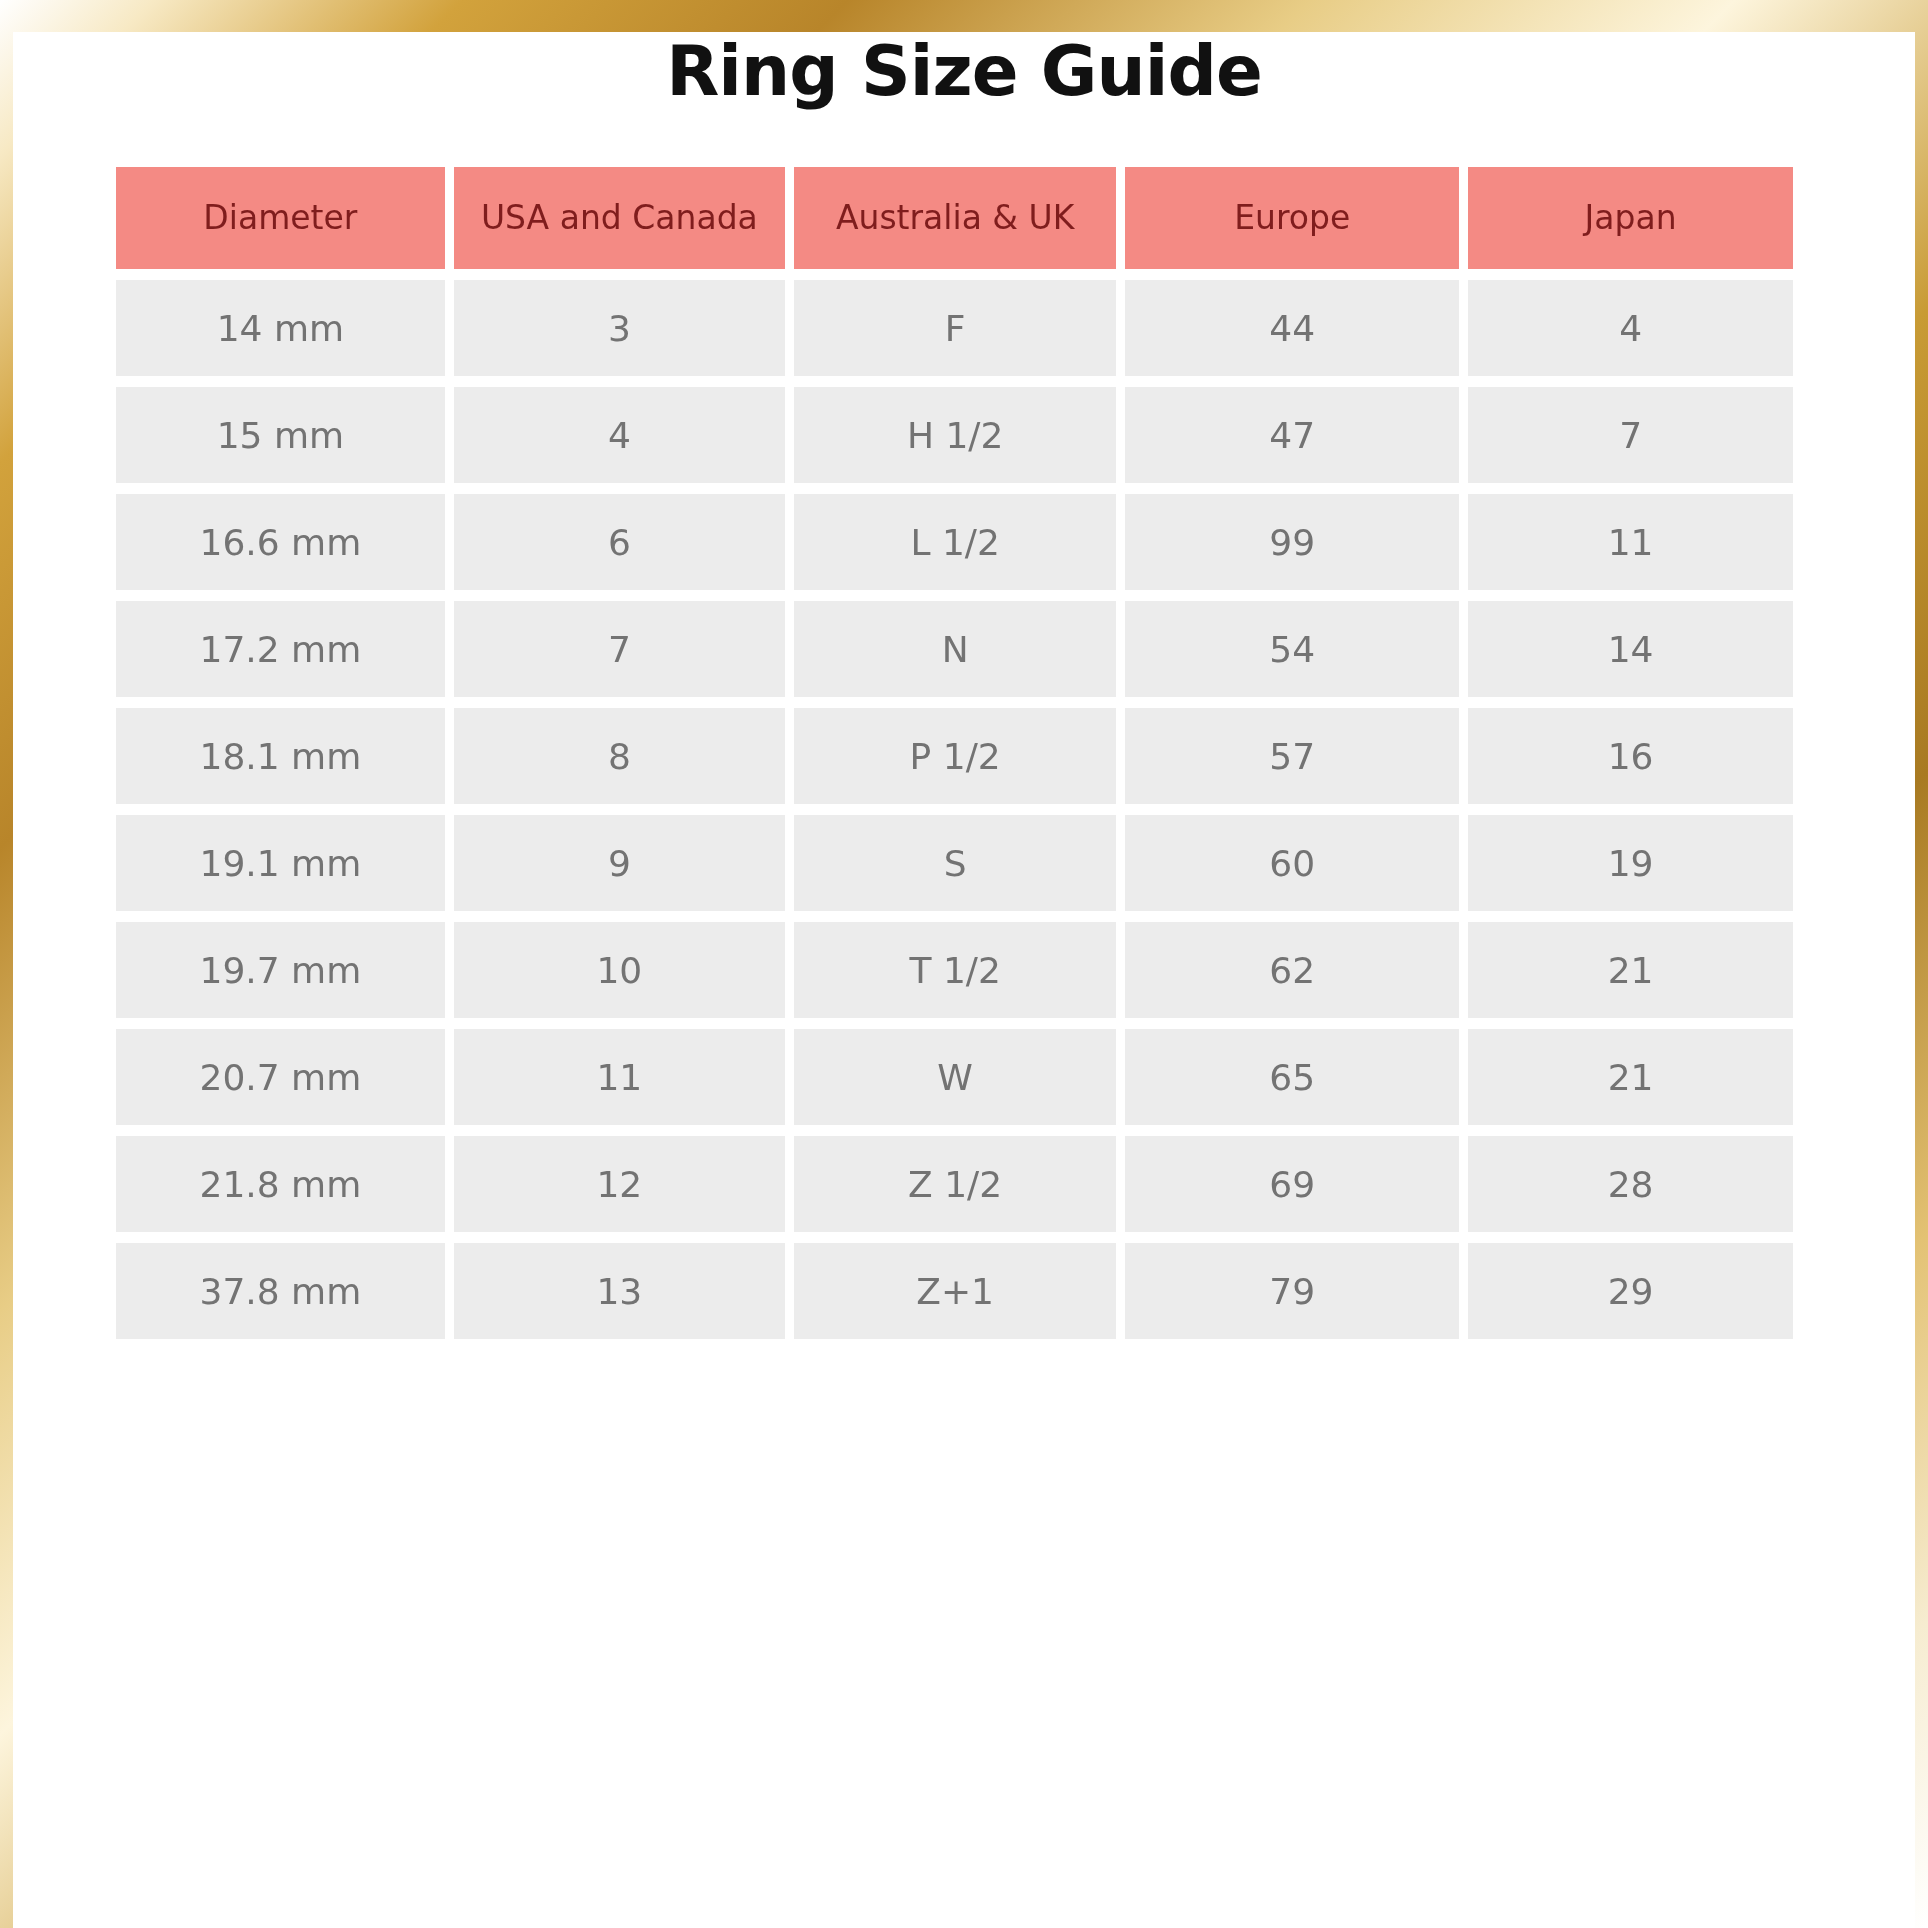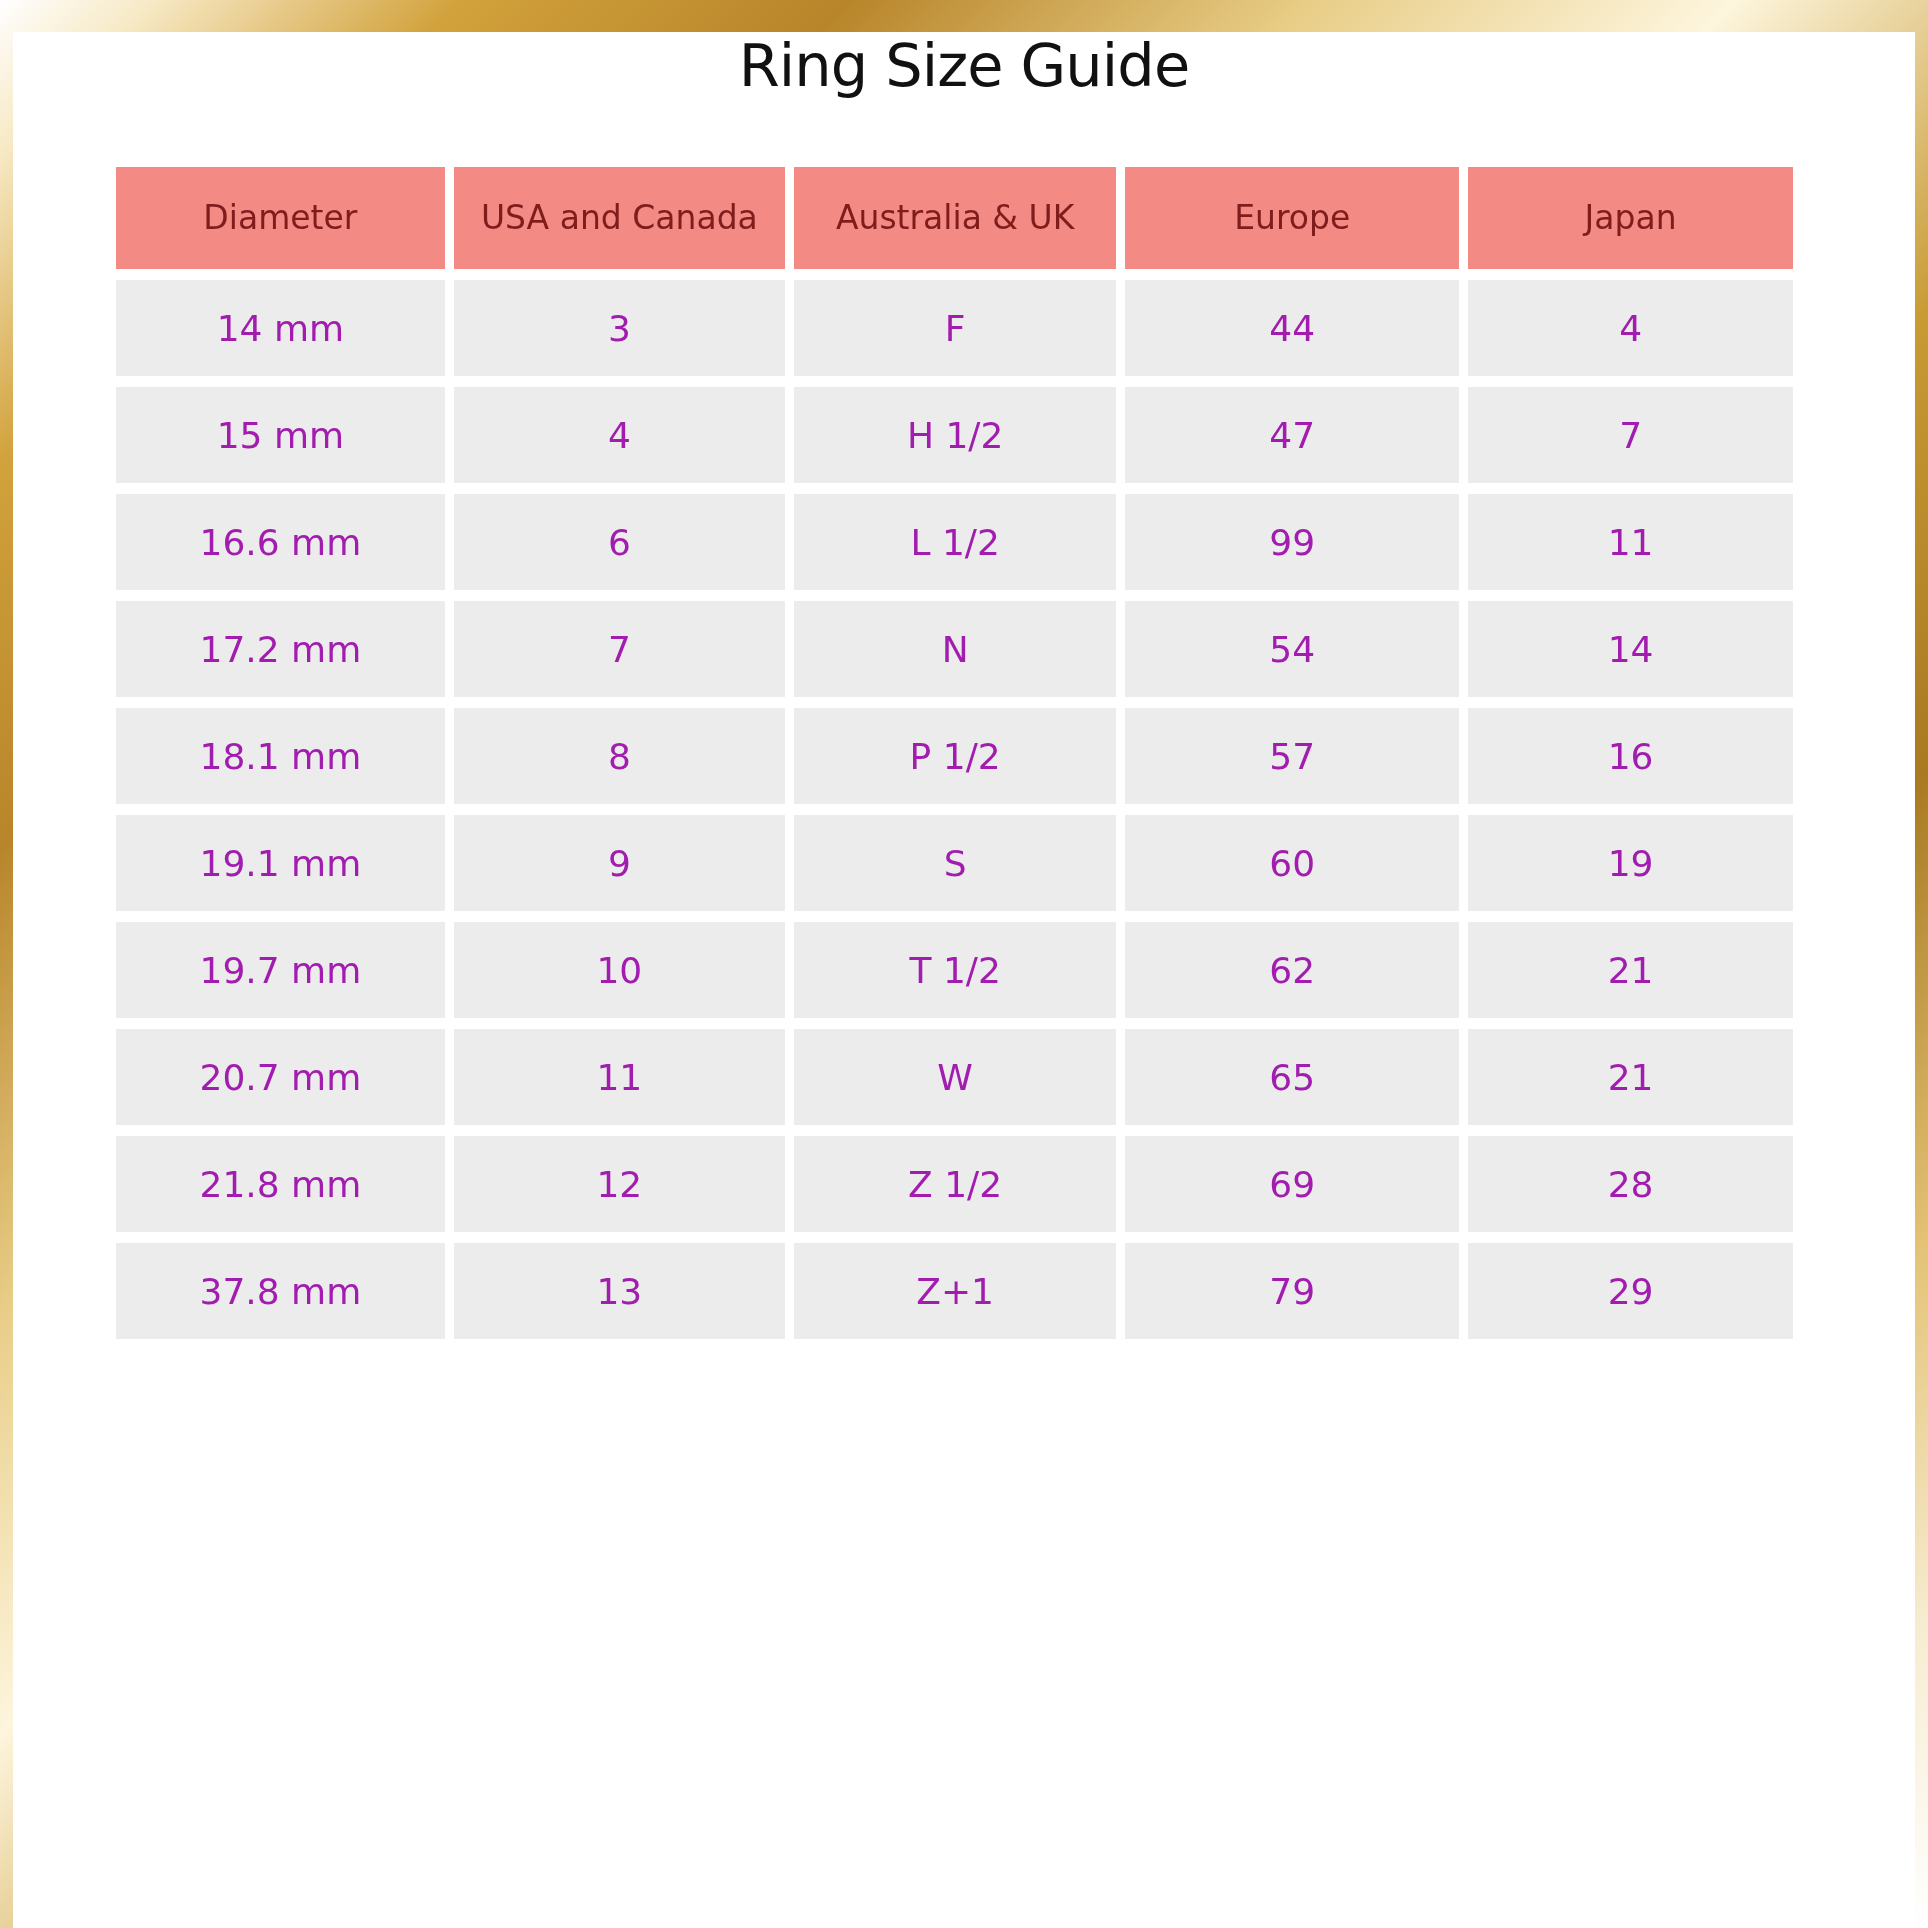--- a/index.html
+++ b/index.html
@@ -40,22 +40,22 @@
   .frame-inner {
     position: relative;
     width: 100%;
     height: 100%;
     background: #ffffff;
     box-sizing: border-box;
   }
 
   .page-title {
     text-align: center;
-    font-size: 59px;
-    font-weight: normal;
+    font-size: 69px;
+    font-weight: bold;
     color: #111111;
     letter-spacing: -0.9px;
     margin: 19px 0 0 0;
     line-height: 1.15;
     font-family: "DejaVu Sans", sans-serif;
   }
 
   .table-wrap {
     position: absolute;
     left: 94px;
@@ -78,21 +78,21 @@
     height: 100px;
     vertical-align: middle;
     text-align: center;
     line-height: 1.25;
     font-family: "DejaVu Sans", sans-serif;
     border: 0;
   }
 
   table.size-table td {
     background: #ececec;
-    color: #a21caf;
+    color: #737373;
     font-weight: 400;
     font-size: 36px;
     height: 94px;
     vertical-align: middle;
     text-align: center;
     font-family: "DejaVu Sans", sans-serif;
     border: 0;
   }
 
   col.c-diam   { width: 252px; }

